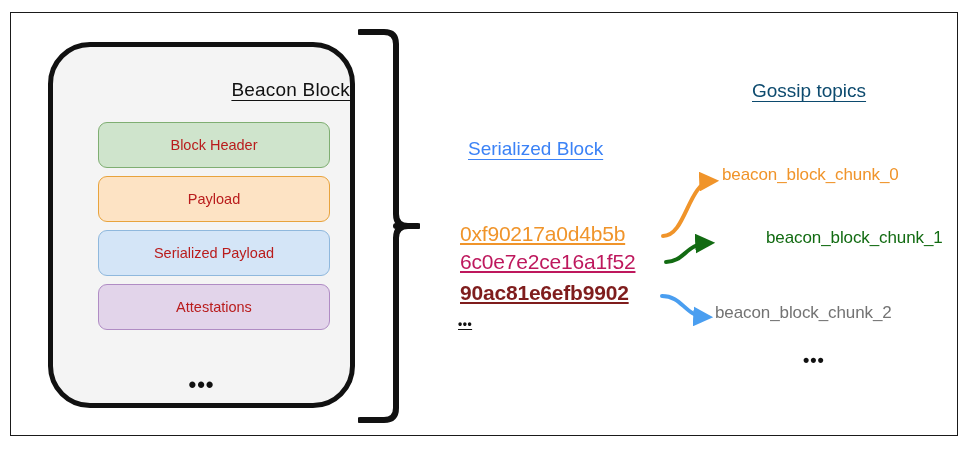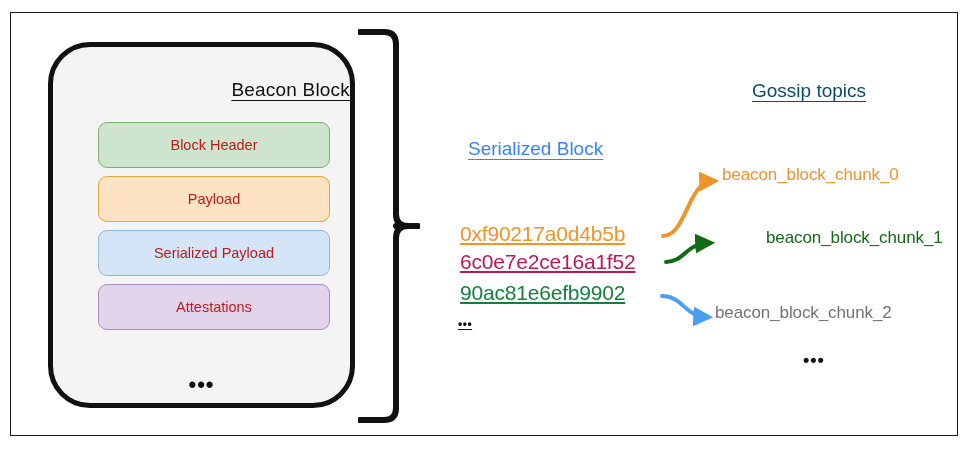--- a/index.html
+++ b/index.html
@@ -184,21 +184,21 @@
 
   <svg id="brace" viewBox="0 0 62 400">
     <path d="M2 4 H26 Q38 4 38 16 V186 Q38 198 50 198 Q38 198 38 210 V380 Q38 392 26 392 H2" fill="none" stroke="#111111" stroke-width="6" stroke-linecap="round" stroke-linejoin="round"></path>
     <path d="M38 198 H60" fill="none" stroke="#111111" stroke-width="6" stroke-linecap="round"></path>
   </svg>
 
   <div id="serialized-title">Serialized Block</div>
 
   <div class="hexline" id="hex-0" style="color: rgb(240, 148, 42);">0xf90217a0d4b5b</div>
   <div class="hexline" id="hex-1" style="color: #be185d;">6c0e7e2ce16a1f52</div>
-  <div class="hexline" id="hex-2" style="color: #15803d;">90ac81e6efb9902</div>
+  <div class="hexline" id="hex-2" style="color: #7f1d1d; font-weight: bold;">90ac81e6efb9902</div>
 
   <div id="serialized-ellipsis">•••</div>
 
   <svg id="arrows" viewBox="0 0 970 450">
     <defs>
       <marker id="ah-orange" markerWidth="5" markerHeight="5" refX="3.2" refY="2.5" orient="auto" markerUnits="strokeWidth">
         <path d="M0,0 L5,2.5 L0,5 z" fill="#f0942a"></path>
       </marker>
       <marker id="ah-green" markerWidth="5" markerHeight="5" refX="3.2" refY="2.5" orient="auto" markerUnits="strokeWidth">
         <path d="M0,0 L5,2.5 L0,5 z" fill="#126b12"></path>

